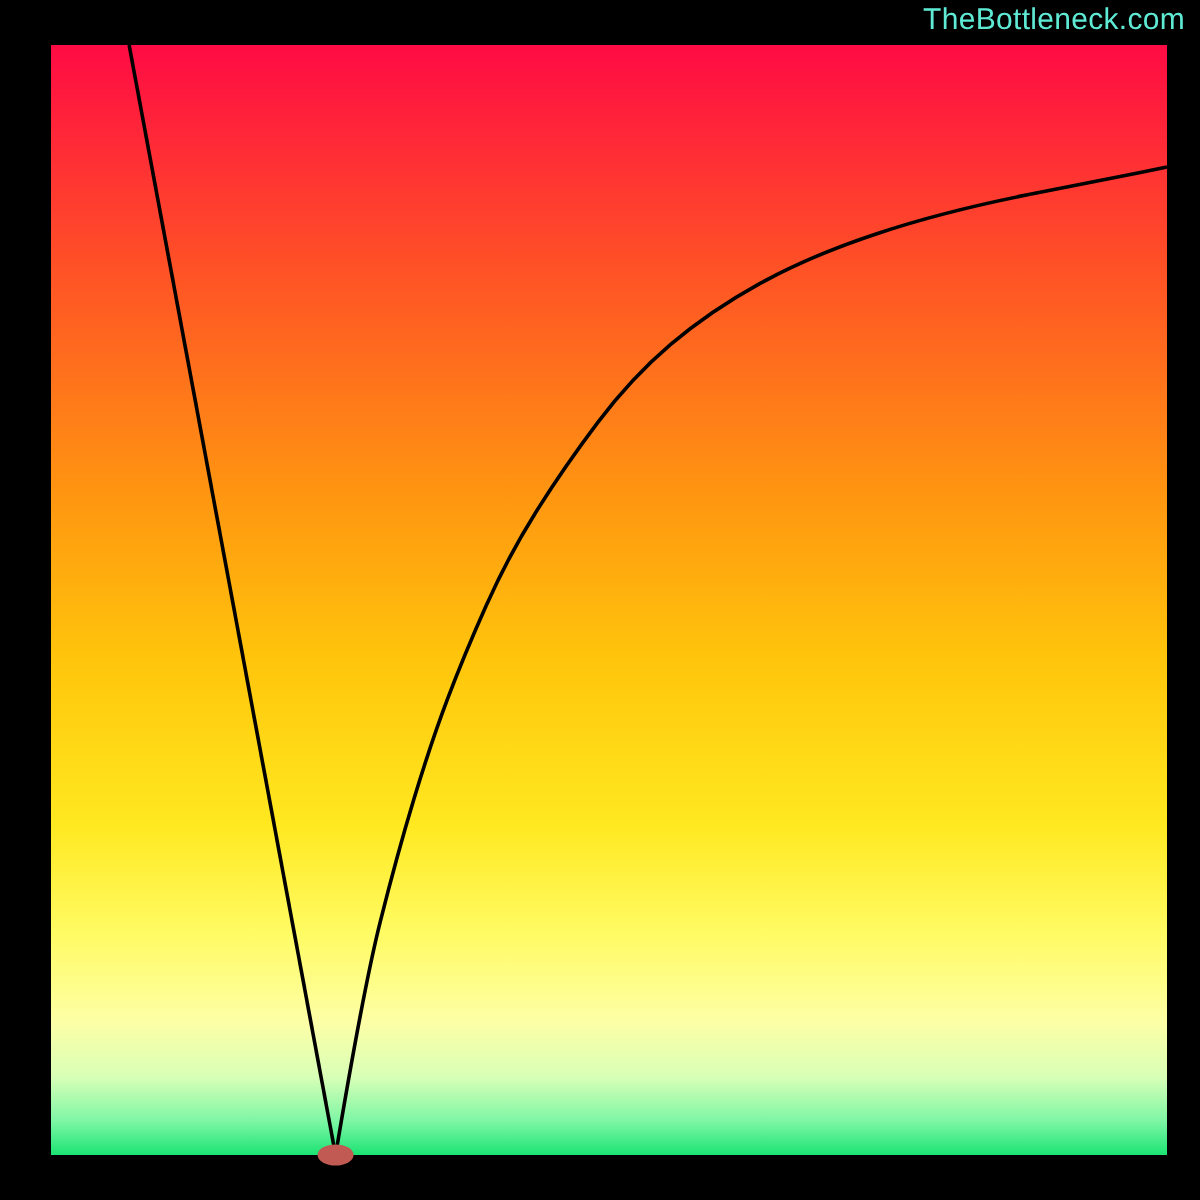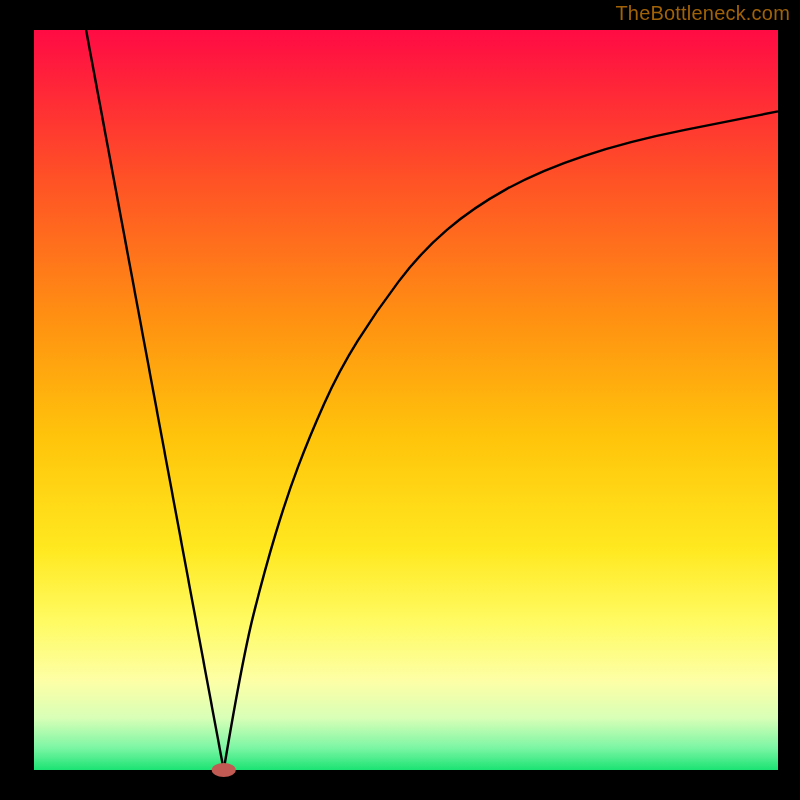--- a/index.html
+++ b/index.html
@@ -14,21 +14,21 @@
   .frame {
     position: relative;
     width: 800px;
     height: 800px;
     background: #000;
   }
   .watermark {
     position: absolute;
     top: 2px;
     right: 10px;
-    color: #a16207;
+    color: #5eead4;
     font-size: 20px;
     font-weight: 500;
     letter-spacing: 0.2px;
     z-index: 5;
   }
   svg {
     position: absolute;
     top: 0;
     left: 0;
     display: block;

